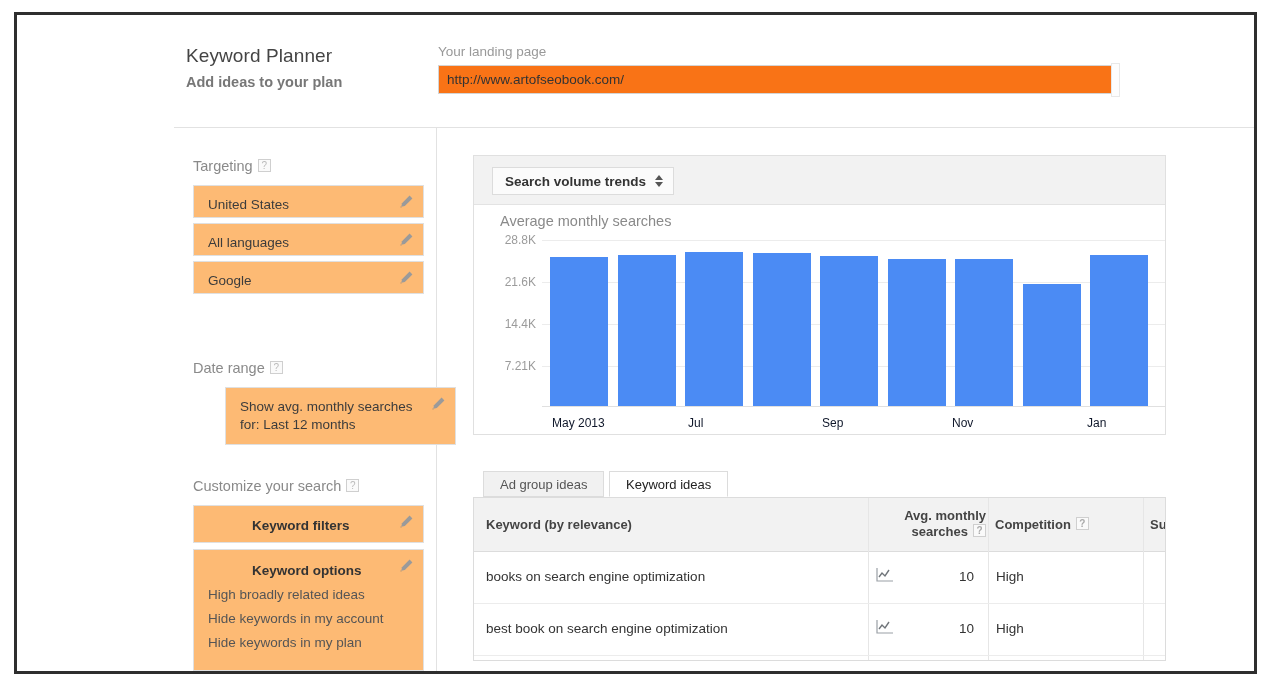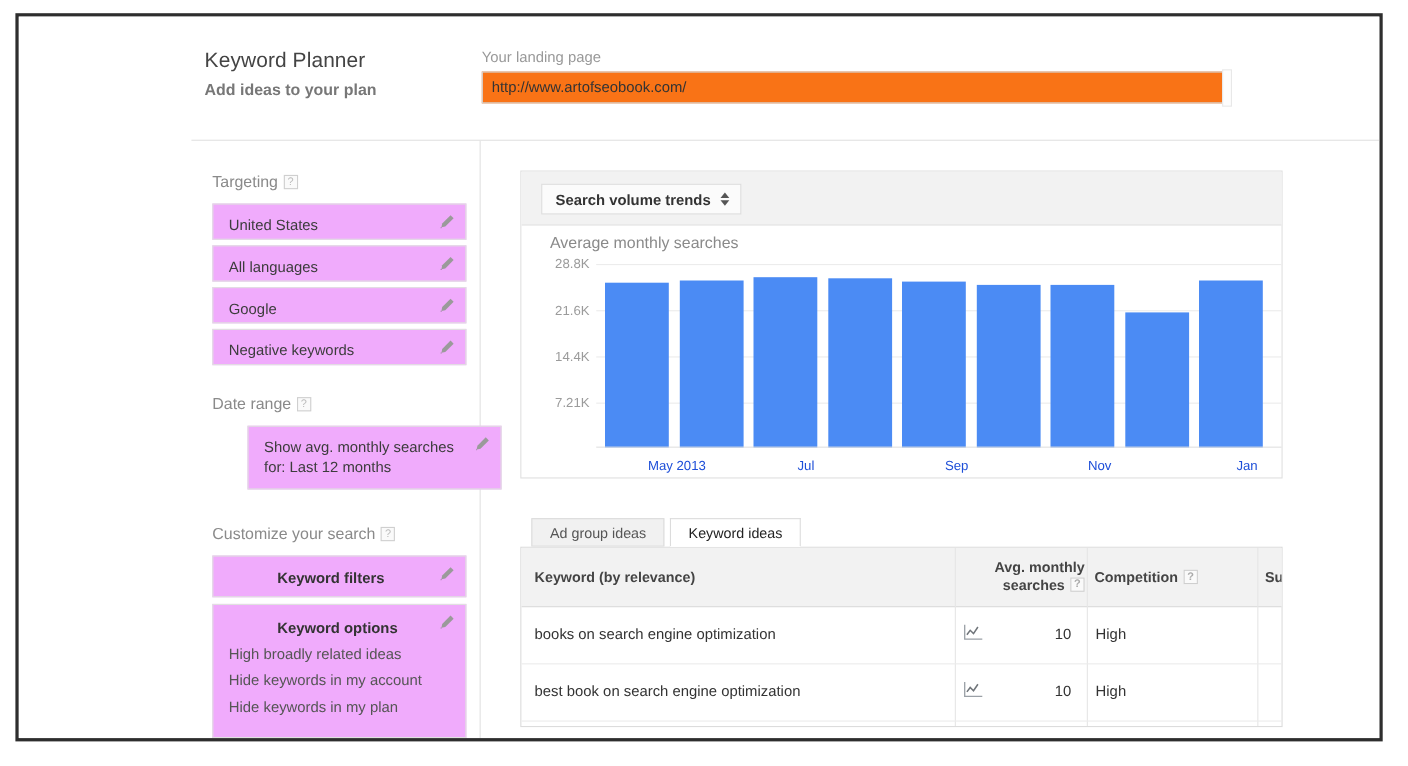--- a/index.html
+++ b/index.html
@@ -69,21 +69,21 @@
   }
   .qmark {
     display: inline-block; width: 13px; height: 13px;
     border: 1px solid #cfcfcf; background: #fafafa;
     color: #bbb; font-size: 10px; line-height: 12px;
     text-align: center; vertical-align: 2px; margin-left: 5px;
     font-family: "Liberation Sans", sans-serif;
   }
   .side-box {
     position: absolute; left: 176px; width: 231px;
-    background: #f0abfc; border: 1px solid #e0e0e0;
+    background: #fdba74; border: 1px solid #e0e0e0;
   }
   .side-box .txt {
     position: absolute; left: 14px; top: 10px;
     font-size: 13.5px; color: #3c3c3c; line-height: 18px;
     width: 180px;
   }
   .side-box .txt.bold { font-weight: bold; color: #333; padding-left: 44px; }
   .pencil {
     position: absolute; right: 9px; top: 8px;
     width: 16px; height: 16px;
@@ -146,21 +146,21 @@
   }
   .bar {
     position: absolute; bottom: 0; background: #4b8bf4;
   }
   .xaxis-line {
     position: absolute; left: 68px; bottom: 29px;
     width: 625px; height: 1px; background: #e0e0e0;
   }
   .xlab {
     position: absolute; bottom: 6px;
-    font-size: 12px; color: #1d4ed8; white-space: nowrap; margin-left: 37px;
+    font-size: 12px; color: #0f172a; white-space: nowrap;
   }
 
   
   .tabs {
     position: absolute; left: 36px; top: 343px;
     width: 693px; height: 26px;
   }
   .tab {
     position: absolute; top: 0; height: 26px;
     padding: 0 16px;
@@ -259,29 +259,20 @@
     <div class="side-box" style="top:133px; height:33px;">
       <div class="txt">Google</div>
       <span class="pencil">
             <svg width="16" height="16" viewBox="0 0 16 16">
               <path d="M11.6 1.6l2.8 2.8-7.6 7.6-3.5.7.7-3.5z" fill="#9a9a9a"></path>
               <path d="M2.6 13.4l1.1-.2-.9-.9z" fill="#777"></path>
             </svg>
           </span>
     </div>
 
-    <div class="side-box" style="top:171px; height:33px;">
-      <div class="txt">Negative keywords</div>
-      <span class="pencil">
-            <svg width="16" height="16" viewBox="0 0 16 16">
-              <path d="M11.6 1.6l2.8 2.8-7.6 7.6-3.5.7.7-3.5z" fill="#9a9a9a"></path>
-              <path d="M2.6 13.4l1.1-.2-.9-.9z" fill="#777"></path>
-            </svg>
-          </span>
-    </div>
 
     <div class="sec-head" style="left:176px; top:232px;">
       <span>Date range</span><span class="qmark">?</span>
     </div>
 
     <div class="side-box" style="top:259px; height:58px;margin-left:32px;">
       <div class="txt">Show avg. monthly searches for: Last 12 months</div>
       <span class="pencil">
             <svg width="16" height="16" viewBox="0 0 16 16">
               <path d="M11.6 1.6l2.8 2.8-7.6 7.6-3.5.7.7-3.5z" fill="#9a9a9a"></path>

